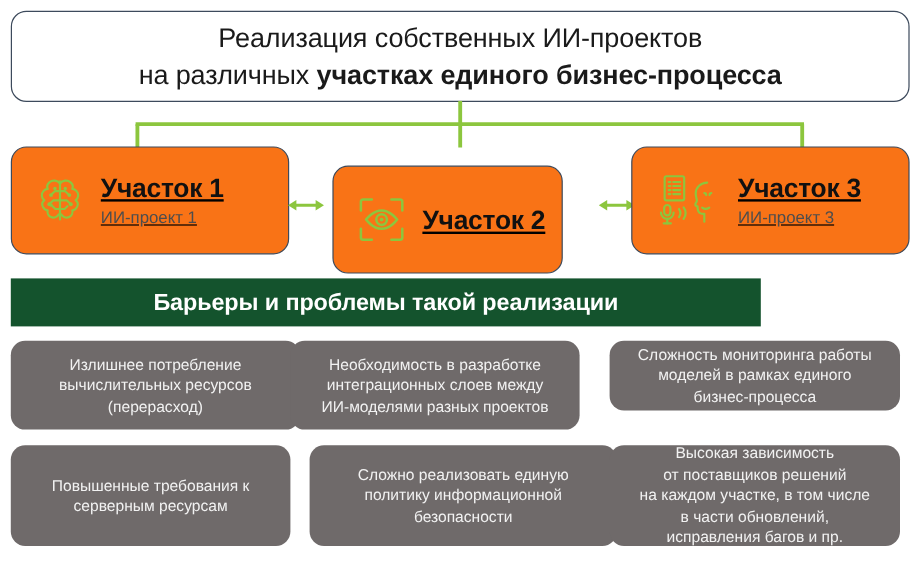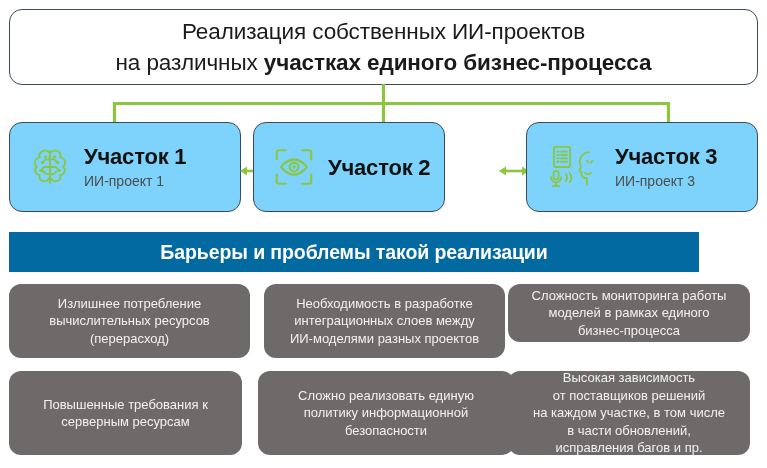--- a/index.html
+++ b/index.html
@@ -53,27 +53,28 @@
   }
 
   
   .section-box {
     position: absolute;
     top: 122px;
     height: 90px;
     box-sizing: border-box;
     border: 1.6px solid #3d4a5c;
     border-radius: 13px;
-    background: #7dd3fc;
+    background: #f97316;
     display: flex;
     align-items: center;
     padding-left: 12px;
+    text-decoration: underline;
   }
   #section-box-1 { left: 9px;   width: 232px; }
-  #section-box-2 { left: 253px; width: 192px; }
+  #section-box-2 { left: 277px; width: 192px; margin-top: 16px; }
   #section-box-3 { left: 526px; width: 232px; }
 
   .section-icon {
     flex: 0 0 auto;
     width: 56px;
     height: 56px;
     display: flex;
     align-items: center;
     justify-content: center;
   }
@@ -110,23 +111,23 @@
     height: 22px;
   }
   #arrow-1-2 { left: 240px; }
   #arrow-2-3 { left: 499px; }
 
   
   #barriers-banner {
     position: absolute;
     left: 9px;
     top: 232px;
-    width: 690px;
+    width: 625px;
     height: 40px;
-    background: #0369a1;
+    background: #14532d;
     display: flex;
     align-items: center;
     justify-content: center;
   }
   #barriers-banner-text {
     color: #ffffff;
     font-size: 19.5px;
     font-weight: 700;
     letter-spacing: -0.1px;
     white-space: nowrap;
@@ -146,21 +147,21 @@
   }
   .problem-text {
     color: #f2f2f2;
     font-size: 13px;
     line-height: 17.5px;
     font-weight: 400;
     white-space: pre-line;
   }
 
   #problem-card-0 { left: 9px;   top: 284px; width: 241px; height: 74px; text-align: center; }
-  #problem-card-1 { left: 264px; width: 241px; top: 284px; height: 74px; }
+  #problem-card-1 { left: 242px; width: 241px; top: 284px; height: 74px; }
   #problem-card-2 { left: 508px; top: 284px; width: 242px; height: 58px; }
   #problem-card-3 { left: 9px;   top: 371px; width: 233px; height: 84px; }
   #problem-card-4 { left: 258px; top: 371px; width: 256px; height: 84px; }
   #problem-card-5 { left: 508px; top: 371px; width: 242px; height: 84px; }
 </style>
 </head>
 <body>
 
 <div id="title-box">
   <div class="title-line regular">Реализация собственных ИИ-проектов</div>

